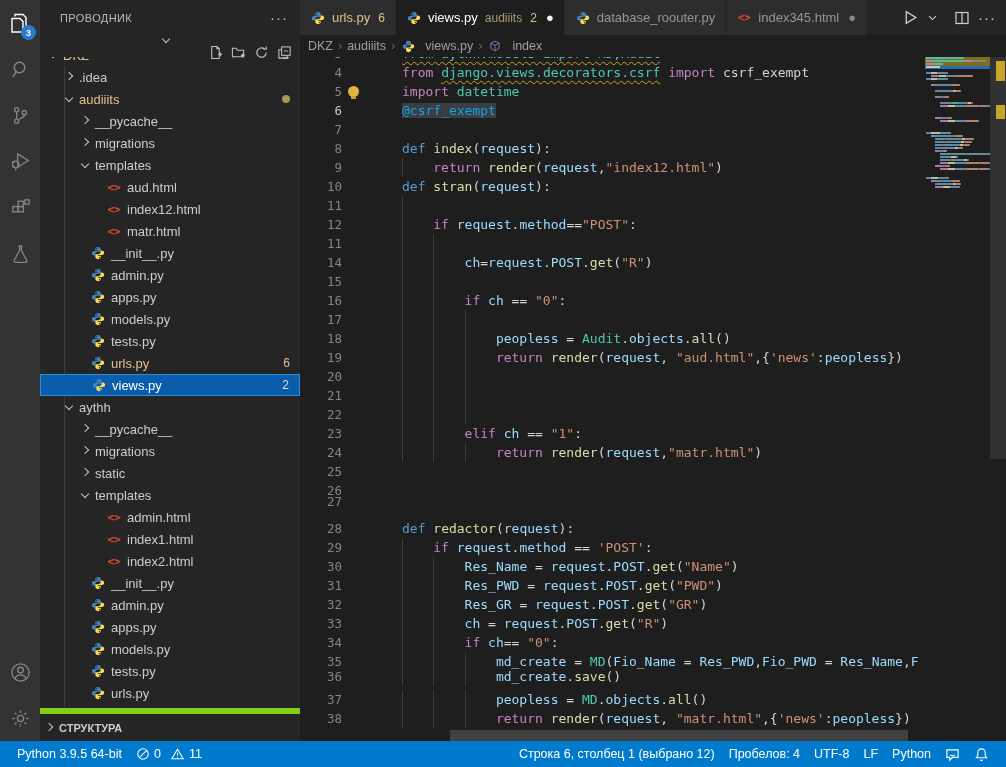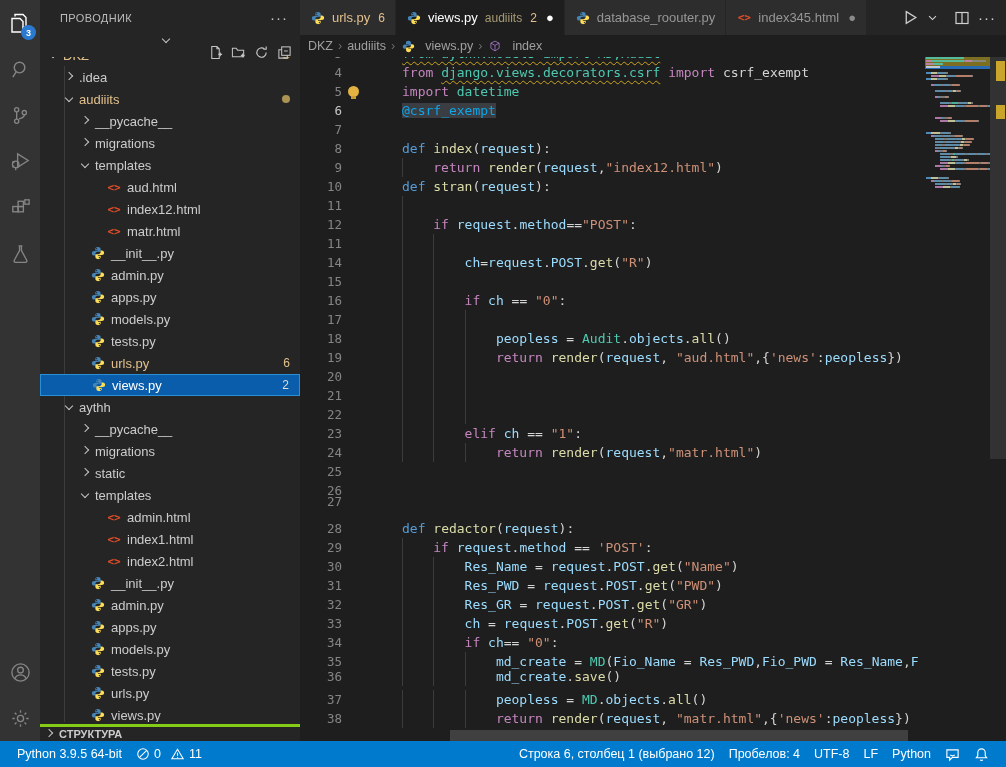--- a/index.html
+++ b/index.html
@@ -40,22 +40,22 @@
     border-right:1px solid #c5c5c5; border-bottom:1px solid #c5c5c5; }
   .cvr::before { transform:rotate(-45deg); }
   .cvd::before { transform:rotate(45deg); }
   .fico { width:16px; height:16px; margin-right:5px; display:inline-flex; align-items:center;
     justify-content:center; flex:0 0 auto; }
   .htmlico { color:#e44d26; font-weight:bold; font-size:11px; font-family:"DejaVu Sans Mono",monospace; }
   .tlabel.mod { color:#e2c08d; }
   .tbadge { margin-left:auto; margin-right:10px; font-size:12px; color:#dddddd; }
   .tbadge.mod { color:#e2c08d; }
   .tdot { margin-left:auto; margin-right:10px; width:8px; height:8px; border-radius:50%; background:#ab9352; }
-  .sb-outline { position:absolute; bottom:0; left:0; right:0; height:17px; background:#252526;
-    border-top:3px solid #84cc16; display:flex; align-items:center; font-size:11px; font-weight:bold;
+  .sb-outline { position:absolute; bottom:0; left:0; right:0; height:33px; background:#252526;
+    border-top:6px solid #84cc16; display:flex; align-items:center; font-size:11px; font-weight:bold;
     padding-left:4px; z-index:4; }
 
   
   .main { grid-row:1; grid-column:3; display:flex; flex-direction:column; background:#1e1e1e; min-width:0; }
   .tabsbar { height:35px; background:#252526; display:flex; align-items:stretch; flex:0 0 auto; }
   .tab { display:flex; align-items:center; padding:0 10px; background:#2d2d2d; border-right:1px solid #252526;
     font-size:13px; color:#969696; cursor:pointer; white-space:nowrap; }
   .tab.active { background:#1e1e1e; color:#ffffff; }
   .tab .fico { margin-right:6px; }
   .tab .tdesc { margin-left:7px; color:#a89a72; font-size:12px; }

